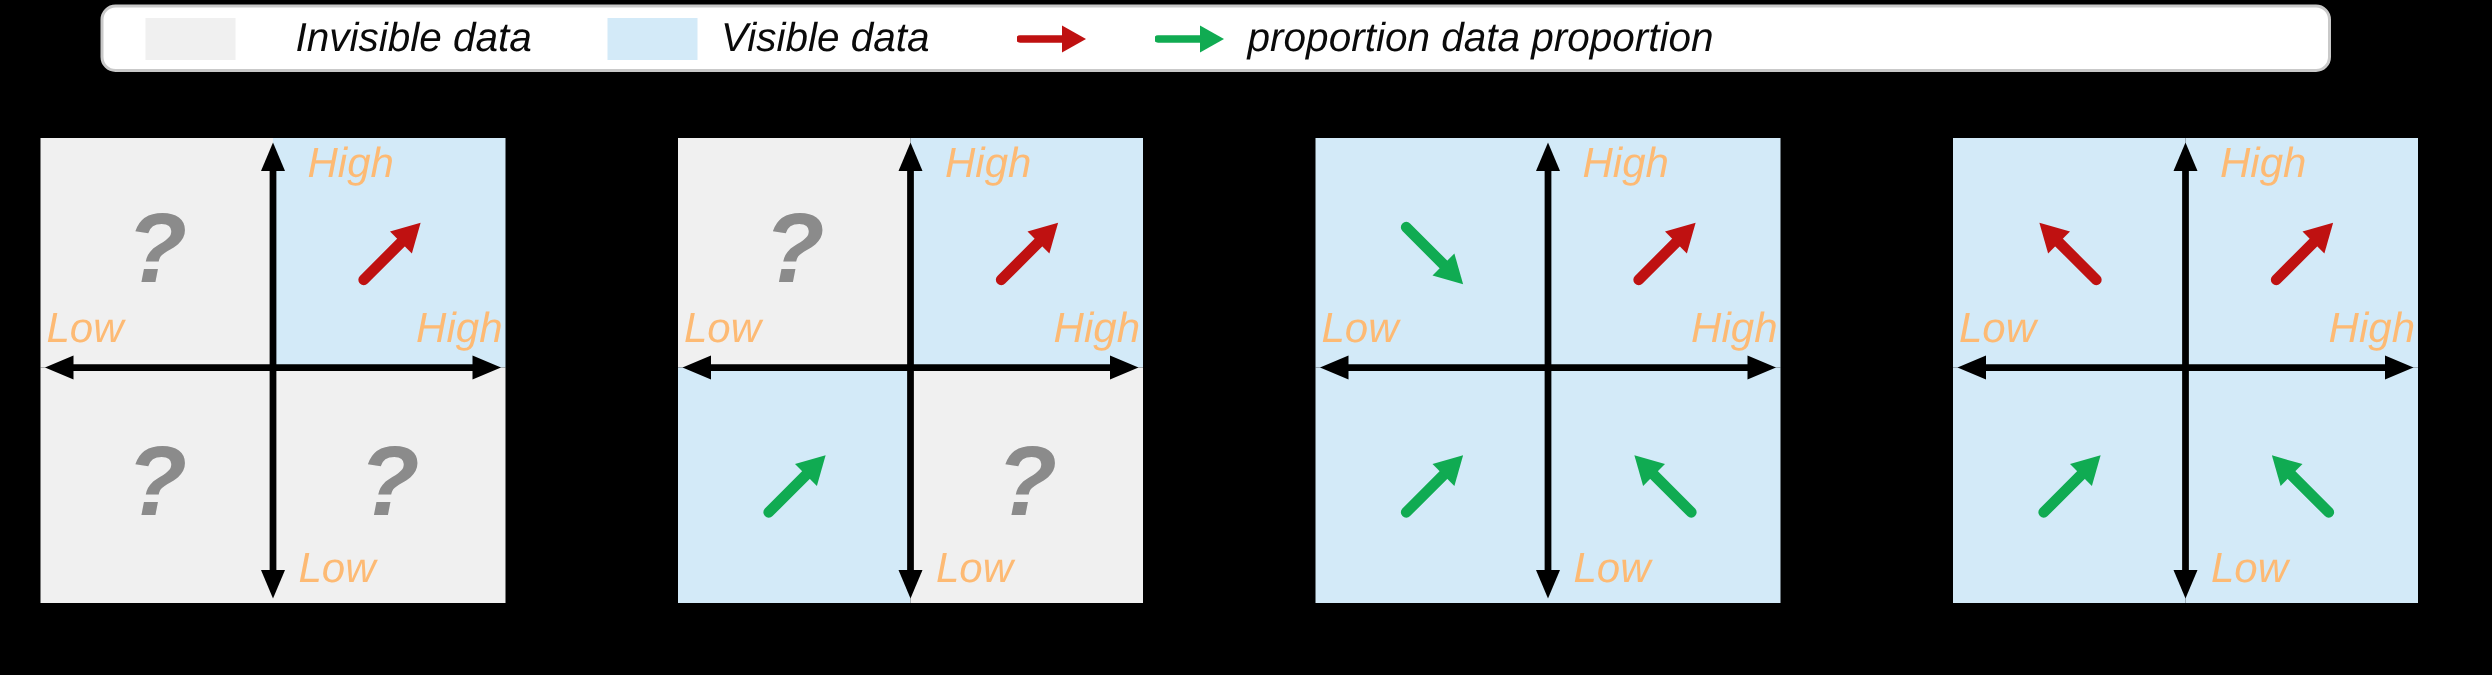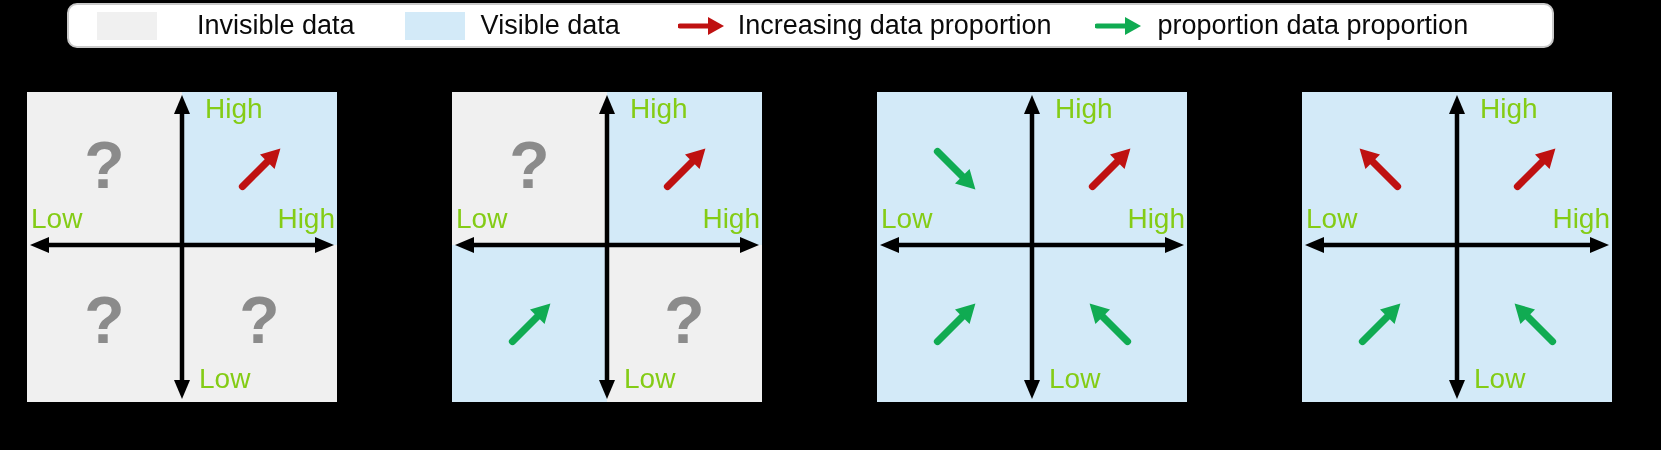--- a/index.html
+++ b/index.html
@@ -2,20 +2,21 @@
 <html><head>
 <meta charset="utf-8">
 <style>
   html,body { margin:0; padding:0; background:#000; }
   #stage {
     position: relative;
     width: 1661px; height: 450px;
     background: #000;
     font-family: "Liberation Sans", sans-serif;
     overflow: hidden;
+    font-style: italic;
   }
 
   
   .legend {
     position: absolute;
     left: 67px; top: 3px;
     width: 1487px; height: 45px;
     box-sizing: border-box;
     background: #ffffff;
     border: 2px solid #c9c9c9;
@@ -68,21 +69,21 @@
     transform: translateY(-4px);
   }
   .panel svg.axes {
     position: absolute;
     left: 0; top: 0;
     pointer-events: none;
   }
   .panel .axlbl {
     position: absolute;
     font-size: 28px;
-    color: #84cc16;
+    color: #fdba74;
     line-height: 1.1;
   }
   .axlbl.top    { left: 178px; top: 2px; }
   .axlbl.left   { left: 4px;   top: 112px; }
   .axlbl.right  { right: 2px;  top: 112px; }
   .axlbl.bottom { left: 172px; top: 272px; }
 </style>
 </head>
 <body>
 
@@ -92,21 +93,20 @@
     <span class="swatch gray"></span>
     <span class="lbl ml40">Invisible data</span>
 
     <span class="swatch blue ml50"></span>
     <span class="lbl ml16">Visible data</span>
 
     <svg class="ml58" width="48" height="22" viewBox="0 0 48 22">
       <line x1="2" y1="11" x2="32" y2="11" stroke="#bf1111" stroke-width="5" stroke-linecap="round"></line>
       <polygon points="30,2 46,11 30,20" fill="#bf1111"></polygon>
     </svg>
-    <span class="lbl ml12">Increasing data proportion</span>
 
     <svg class="ml44" width="48" height="22" viewBox="0 0 48 22">
       <line x1="2" y1="11" x2="32" y2="11" stroke="#10ab52" stroke-width="5" stroke-linecap="round"></line>
       <polygon points="30,2 46,11 30,20" fill="#10ab52"></polygon>
     </svg>
     <span class="lbl ml14">proportion data proportion</span>
   </div>
 
   <div id="panels">
       <div class="panel" style="left: 27px;">

